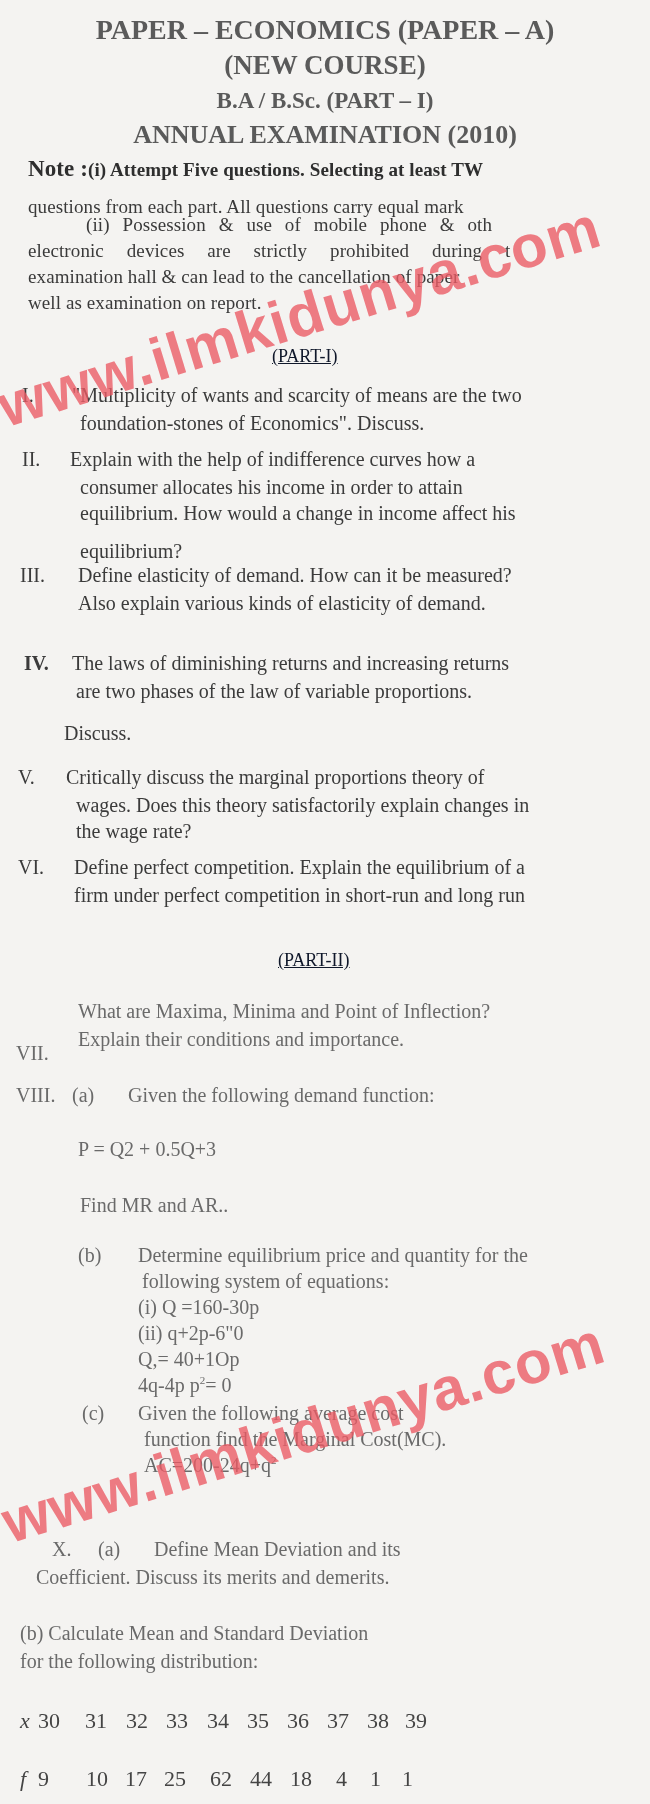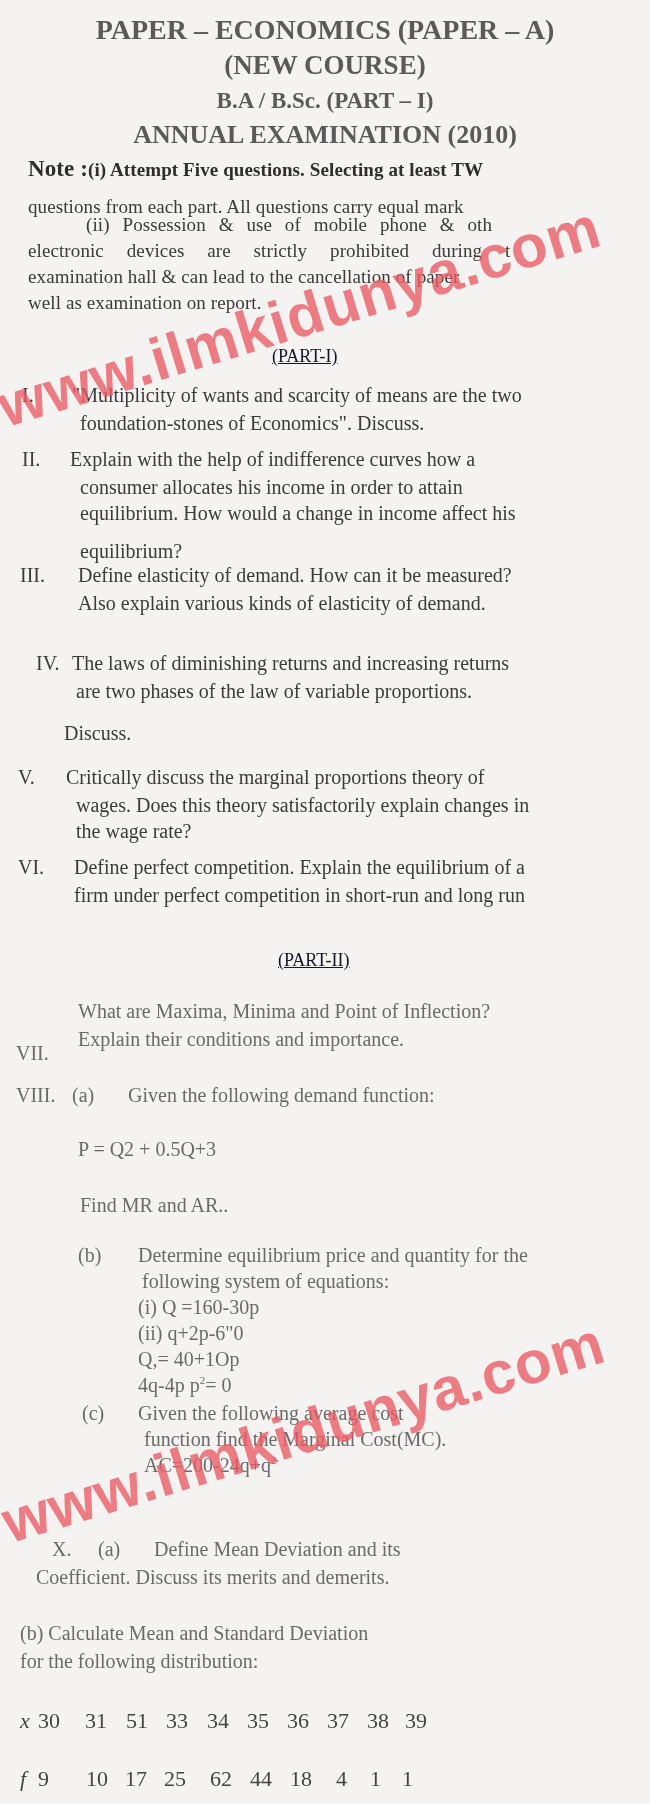--- a/index.html
+++ b/index.html
@@ -62,21 +62,21 @@
   <div class="abs q" style="top:528px;left:80px;margin-top:12px;">equilibrium?</div>
 </div>
 
 <div>
   <div class="abs q" style="top:564px;left:20px;">III.</div>
   <div class="abs q" style="top:564px;left:78px;">Define elasticity of demand. How can it be measured?</div>
   <div class="abs q" style="top:592px;left:78px;">Also explain various kinds of elasticity of demand.</div>
 </div>
 
 <div>
-  <div class="abs q" style="top:652px;left:36px;">IV.</div>
+  <div class="abs q" style="top:652px;left:24px;font-weight:bold;">IV.</div>
   <div class="abs q" style="top:652px;left:72px;">The laws of diminishing returns and increasing returns</div>
   <div class="abs q" style="top:680px;left:76px;">are two phases of the law of variable proportions.</div>
   <div class="abs q" style="top:722px;left:64px;">Discuss.</div>
 </div>
 
 <div>
   <div class="abs q" style="top:766px;left:18px;">V.</div>
   <div class="abs q" style="top:766px;left:66px;">Critically discuss the marginal proportions theory of</div>
   <div class="abs q" style="top:794px;left:76px;">wages. Does this theory satisfactorily explain changes in</div>
   <div class="abs q" style="top:820px;left:76px;">the wage rate?</div>
@@ -126,21 +126,21 @@
   <div class="abs q light" style="top:1538px;left:98px;">(a)</div>
   <div class="abs q light" style="top:1538px;left:154px;">Define Mean Deviation and its</div>
   <div class="abs q light" style="top:1566px;left:36px;">Coefficient. Discuss its merits and demerits.</div>
   <div class="abs q light" style="top:1622px;left:20px;">(b) Calculate Mean and Standard Deviation</div>
   <div class="abs q light" style="top:1650px;left:20px;">for the following distribution:</div>
 
   <div class="row" style="top:1708px;left:20px;width:420px;height:28px;">
     <span style="left:0;font-style:italic;">x</span>
     <span style="left:18px;">30</span>
     <span style="left:65px;">31</span>
-    <span style="left:106px;">51</span>
+    <span style="left:106px;">32</span>
     <span style="left:146px;">33</span>
     <span style="left:187px;">34</span>
     <span style="left:227px;">35</span>
     <span style="left:267px;">36</span>
     <span style="left:307px;">37</span>
     <span style="left:347px;">38</span>
     <span style="left:385px;">39</span>
   </div>
   <div class="row" style="top:1766px;left:20px;width:420px;height:28px;">
     <span style="left:0;font-style:italic;">f</span>

